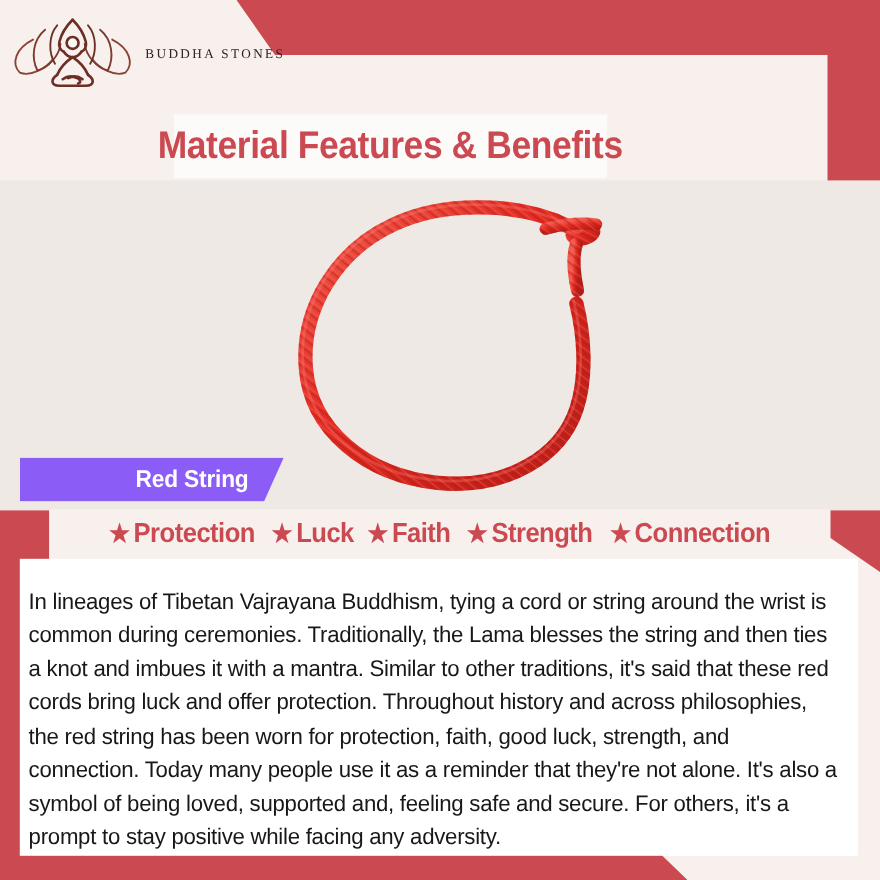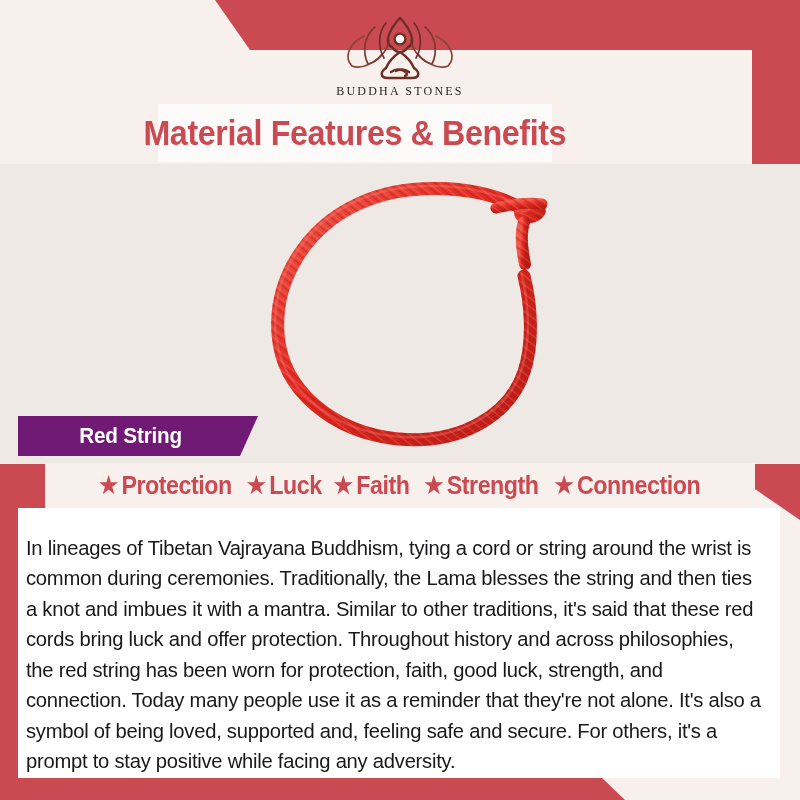--- a/index.html
+++ b/index.html
@@ -59,21 +59,21 @@
     width: 762px; height: 270px;
     background: #ffffff;
   }
 
   
   .logo-wrap {
     position: absolute;
     left: 0; top: 14px;
     width: 800px;
     display: flex;
-    flex-direction: column;
+    flex-direction: row;
     align-items: center;
   }
   .logo-mark { width: 132px; height: 68px; display: block; }
   .logo-word {
     margin-top: 2px;
     font-family: "Liberation Serif", serif;
     font-size: 12px;
     letter-spacing: 2.2px;
     color: #2f2320;
     font-weight: 400;
@@ -104,24 +104,25 @@
     left: 228px; top: 168px;
     width: 386px; height: 286px;
   }
   .product svg { display: block; width: 100%; height: 100%; }
 
   
   .ribbon {
     position: absolute;
     left: 18px; top: 416px;
     width: 240px; height: 40px;
-    background: #701a75;
+    background: #8b5cf6;
     clip-path: polygon(0 0, 240px 0, 222px 40px, 0 40px);
     display: flex;
     align-items: center;
+    padding-left: 44px;
   }
   .ribbon-label {
     margin-left: 58px;
     color: #ffffff;
     font-size: 22px;
     font-weight: 700;
     letter-spacing: -0.2px;
     transform: scaleX(0.94);
   }
 

